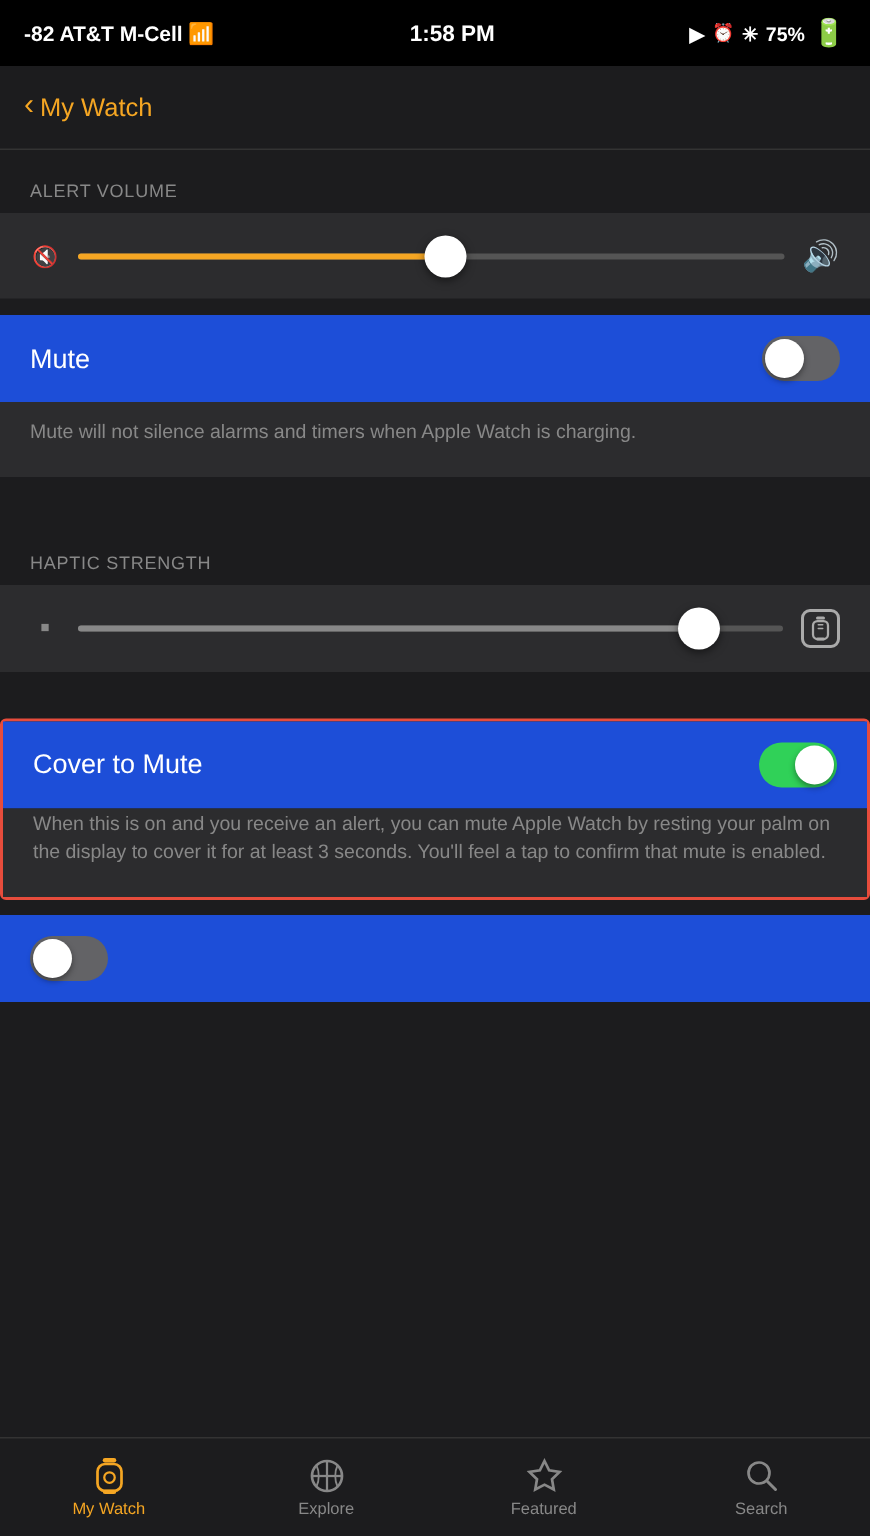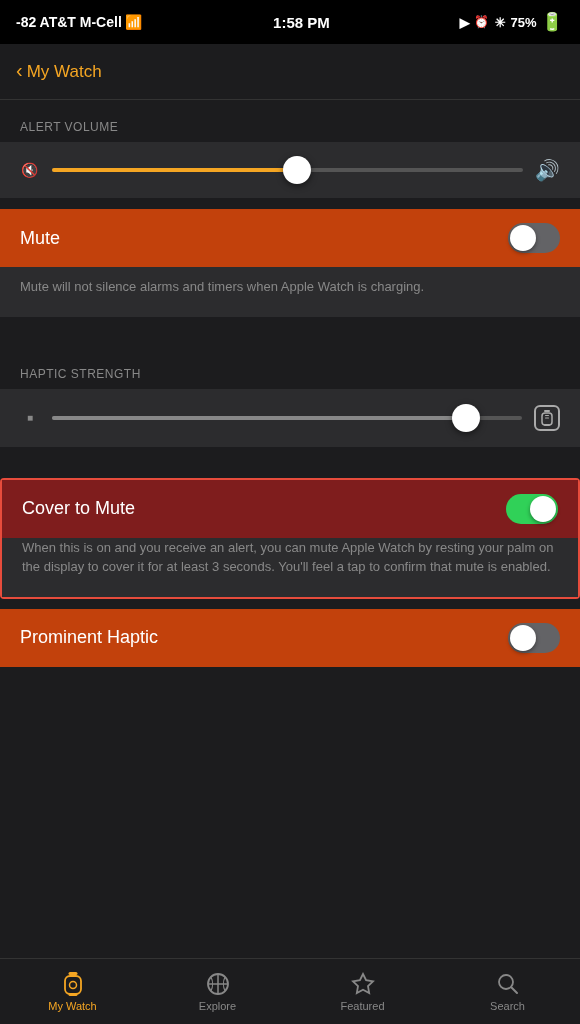--- a/index.html
+++ b/index.html
@@ -112,21 +112,21 @@
       border-radius: 50%;
       position: absolute;
       top: 50%;
       transform: translateY(-50%);
       box-shadow: 0 2px 6px rgba(0,0,0,0.5);
     }
     .slider-track-gray .slider-fill { background: #888; }
 
     
     .toggle-row {
-      background: #c2410c;
+      background: #1d4ed8;
       padding: 14px 20px;
       display: flex;
       align-items: center;
       justify-content: space-between;
     }
     .toggle-label {
       font-size: 18px;
       color: #fff;
     }
     .toggle {
@@ -165,21 +165,21 @@
       background: #1c1c1e;
     }
 
     
     .highlighted-section {
       border: 2px solid #e74c3c;
       border-radius: 4px;
       margin: 0 0;
     }
     .highlighted-section .toggle-row {
-      background: #7f1d1d;
+      background: #1d4ed8;
     }
     .highlighted-section .desc-text {
       background: #2c2c2e;
       padding-top: 0;
     }
 
     
     .haptic-icon {
       width: 26px;
       height: 26px;
@@ -290,21 +290,20 @@
       <span class="toggle-label">Cover to Mute</span>
       <div class="toggle on">
         <div class="toggle-knob"></div>
       </div>
     </div>
     <div class="desc-text">When this is on and you receive an alert, you can mute Apple Watch by resting your palm on the display to cover it for at least 3 seconds. You'll feel a tap to confirm that mute is enabled.</div>
   </div>
 
   <div class="divider" style="height:10px;"></div>
   <div class="toggle-row">
-    <span class="toggle-label">Prominent Haptic</span>
     <div class="toggle off">
       <div class="toggle-knob"></div>
     </div>
   </div>
 
   <div style="height:20px;"></div>
 </div>
 
 <div class="tab-bar">
 

